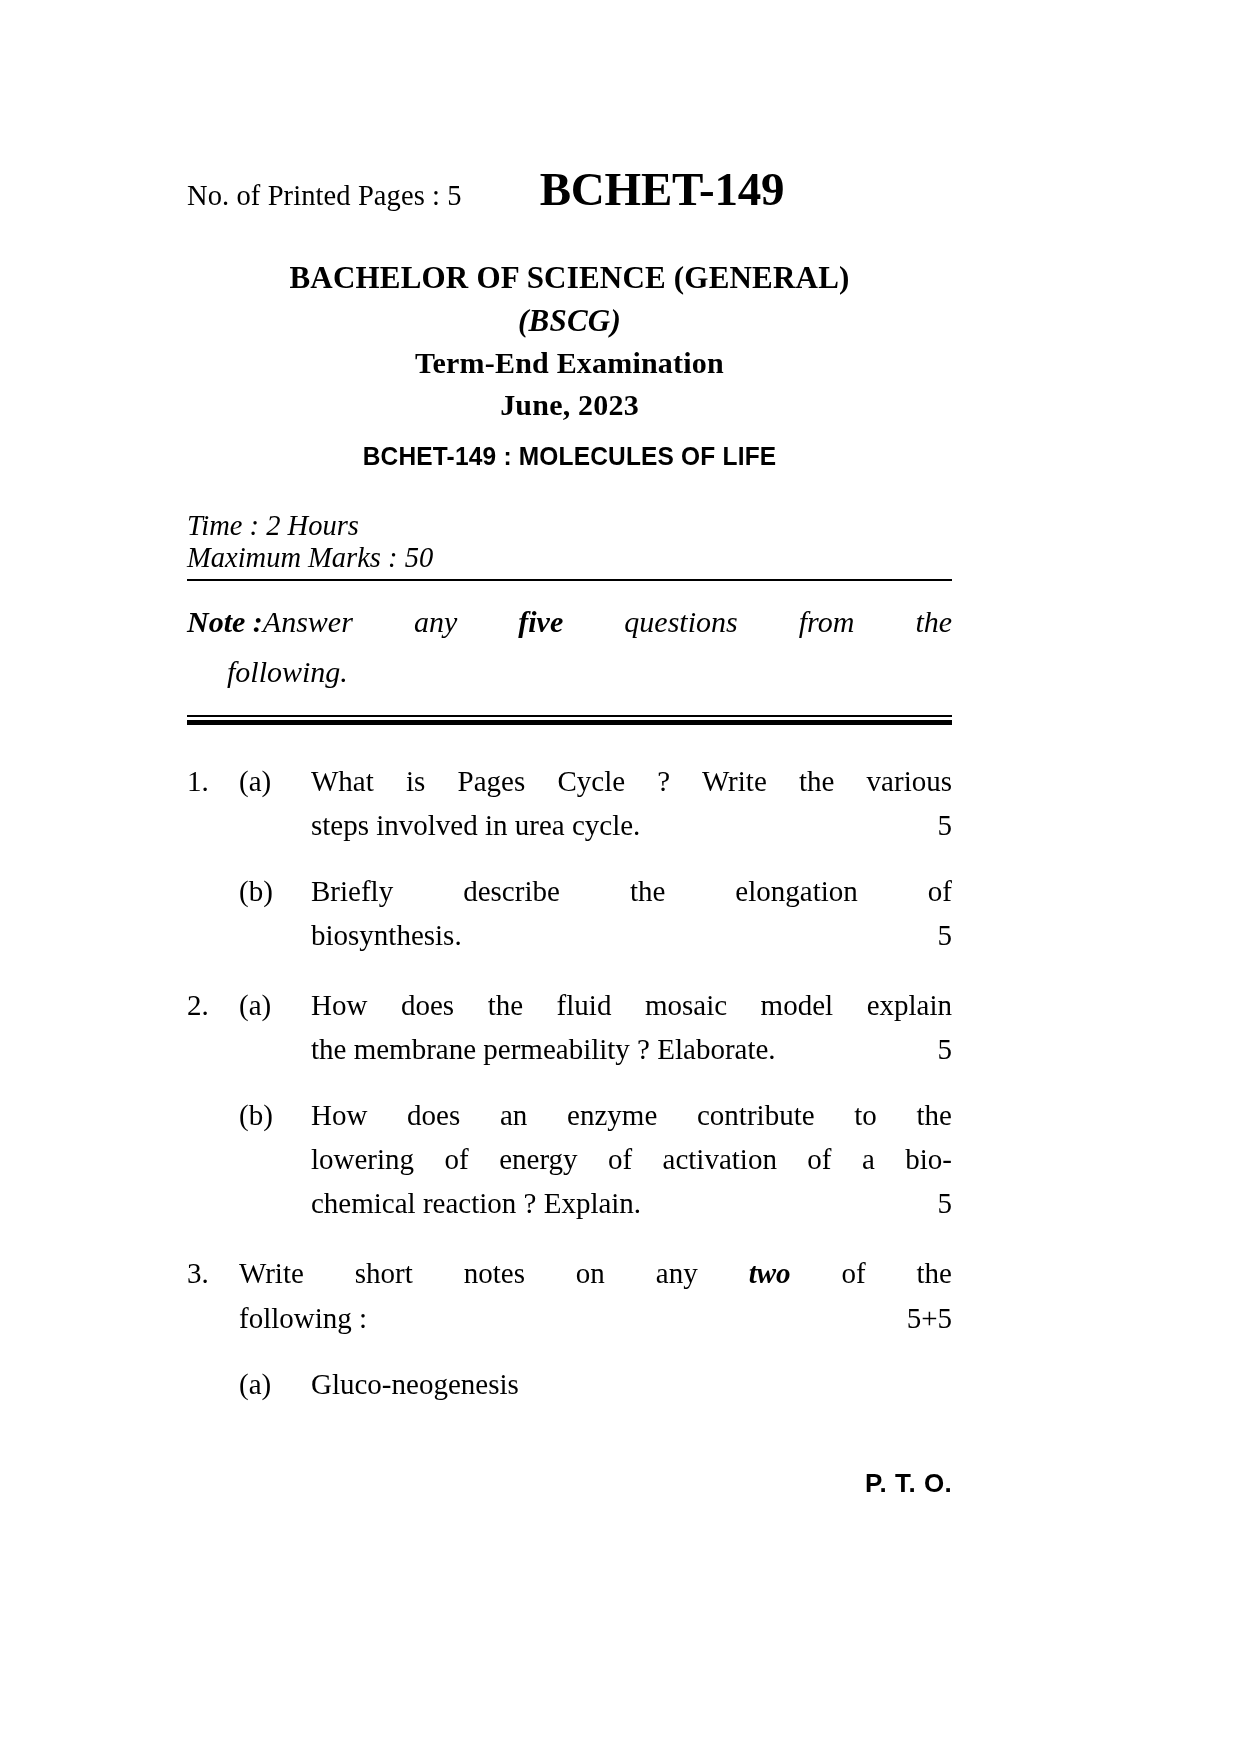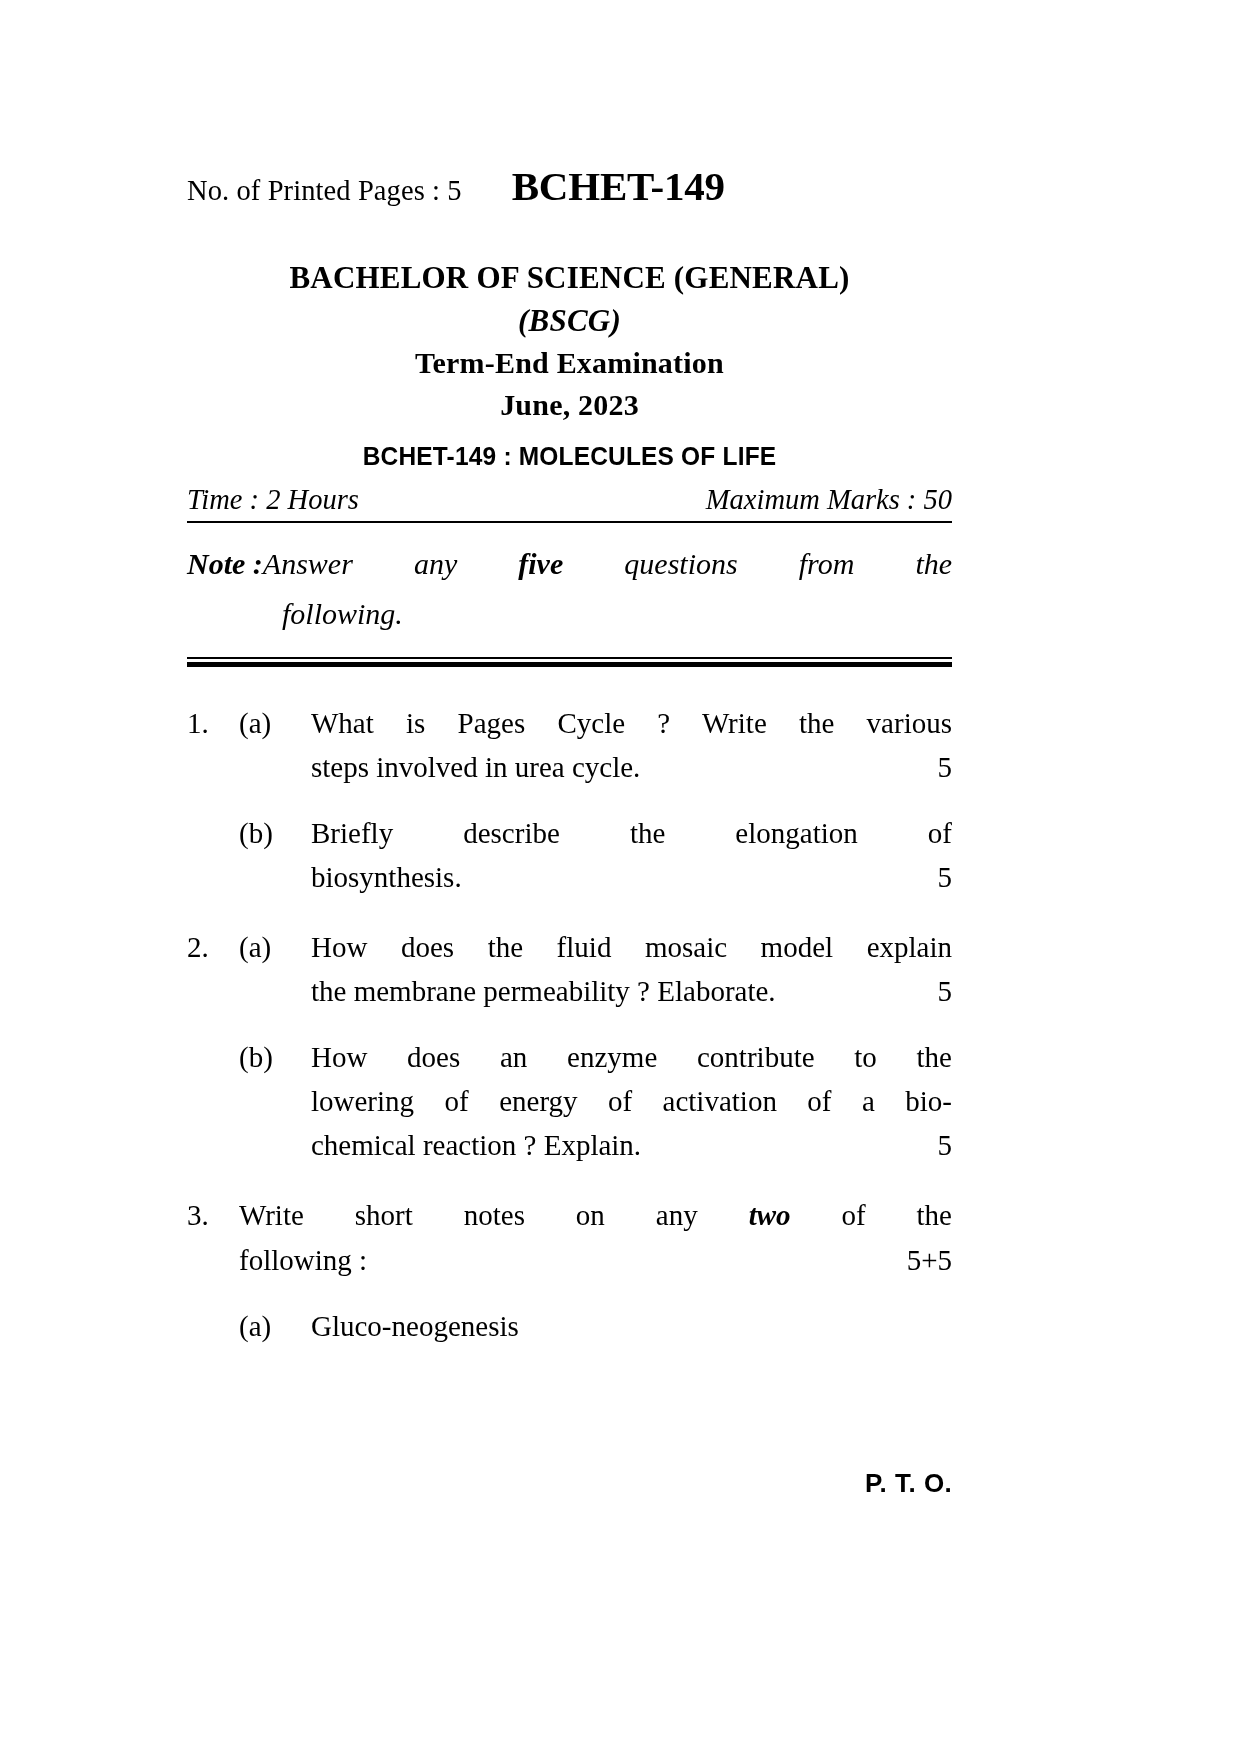--- a/index.html
+++ b/index.html
@@ -40,23 +40,23 @@
   }
   .printed-pages {
     font-family: "Liberation Serif", serif;
     font-size: 28.5px;
     letter-spacing: 0.1px;
     white-space: nowrap;
   }
   .paper-code {
     font-family: "Liberation Serif", serif;
     font-weight: bold;
-    font-size: 41px;
+    font-size: 47px;
     letter-spacing: -0.2px;
-    margin-left: 50px;
+    margin-left: 78px;
     white-space: nowrap;
   }
 
   
   .title-block {
     text-align: center;
     margin-top: 38px;
   }
   .t-line {
     font-family: "Liberation Serif", serif;
@@ -81,22 +81,23 @@
   }
 
   
   .meta-row {
     display: flex;
     justify-content: space-between;
     align-items: baseline;
     font-family: "Liberation Serif", serif;
     font-style: italic;
     font-size: 28.5px;
-    margin-top: 13px;
+    margin-top: 39px;
     padding-bottom: 5px;
+    flex-direction: column;
   }
   .rule-thin {
     border-top: 2.5px solid #000;
     width: 100%;
     margin: 0;
   }
 
   
   .note-wrap {
     margin-top: 17px;
@@ -114,21 +115,21 @@
     white-space: nowrap;
     flex: 0 0 auto;
   }
   .note-body {
     flex: 1 1 auto;
     text-align: justify;
     text-align-last: justify;
     white-space: normal;
   }
   .note-line2 {
-    margin-left: 95px;
+    margin-left: 40px;
     margin-top: 2px;
   }
   .note-bold { font-weight: bold; }
 
   
   .rule-double {
     margin-top: 18px;
     width: 100%;
   }
   .rule-double .d1 {

